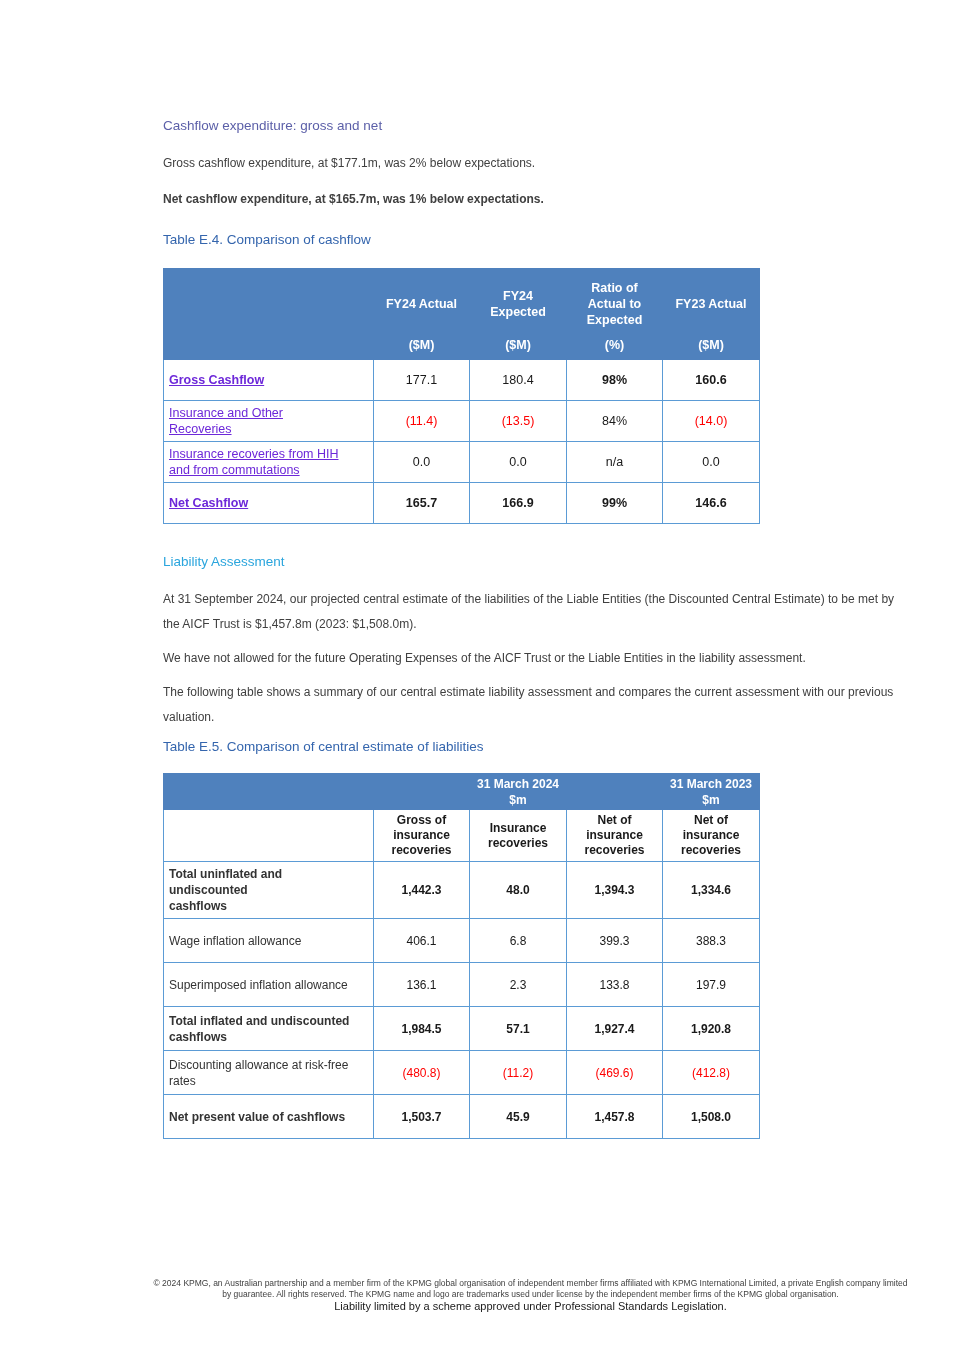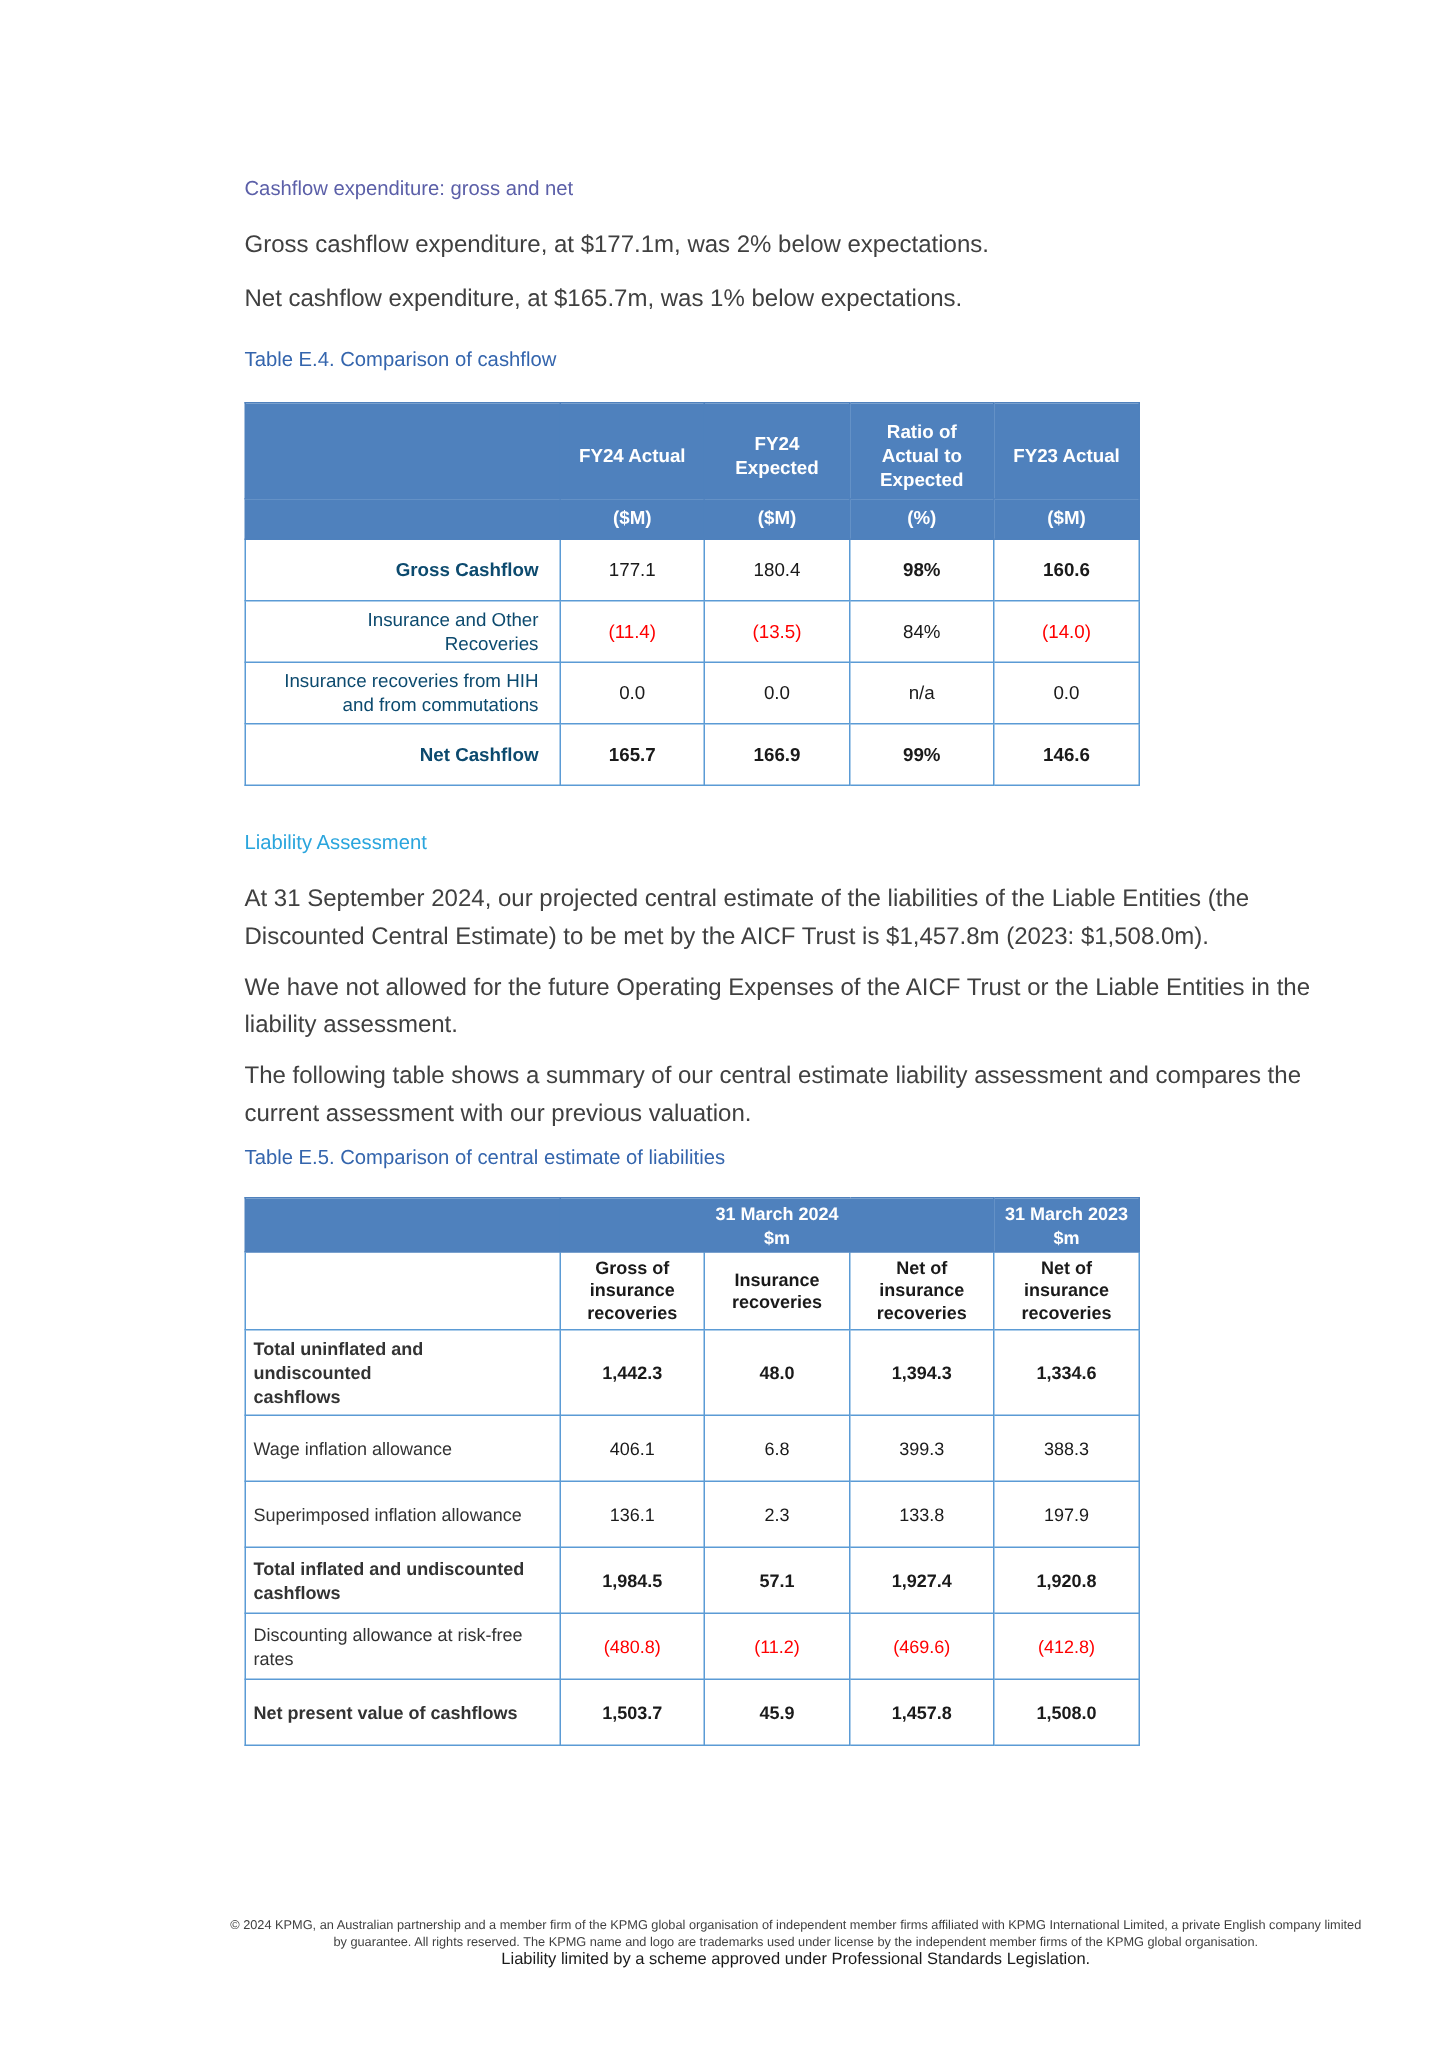--- a/index.html
+++ b/index.html
@@ -25,27 +25,27 @@
   }
   .section-heading.purple { color: #5b5fa8; }
   .section-heading.lightblue { color: #2aa5dd; }
   .table-caption {
     font-size: 13.5px;
     font-weight: normal;
     line-height: 17px;
     color: #3465ad;
   }
   p.body-text {
-    font-size: 16px;
+    font-size: 12px;
     line-height: 25px;
     color: #404040;
     width: 745px;
   }
   .mt17 { margin-top: 17px; }
-  .mt11 { margin-top: 11px; }
+  .mt11 { margin-top: 11px; font-weight: bold; }
   .mt19 { margin-top: 19px; }
   .mt20 { margin-top: 20px; }
   .mt29 { margin-top: 29px; }
   .mt9  { margin-top: 9px; }
   .mt8  { margin-top: 8px; }
   .mt18 { margin-top: 18px; }
 
   table.tbl {
     border-collapse: collapse;
     table-layout: fixed;
@@ -62,24 +62,25 @@
     color: #ffffff;
     font-weight: bold;
     border-color: #4f81bd;
     text-align: center;
   }
   
   .t4 { font-size: 12.5px; }
   .t4 thead tr.names th { height: 64px; line-height: 16px; padding-top: 6px; }
   .t4 thead tr.units th { height: 27px; padding-bottom: 7px; vertical-align: bottom; }
   .t4 td.lbl {
-    text-align: right;
+    text-align: left;
     padding: 4px 14px 4px 5px;
-    color: #0c4a6e;
+    color: #6d28d9;
     line-height: 16px;
+    text-decoration: underline;
   }
   .t4 td.val { text-align: center; color: #1a1a1a; }
   .t4 tbody tr { height: 41px; }
 
   
   .t5 { font-size: 12px; }
   .t5 thead tr.band th { height: 36px; line-height: 16px; font-size: 12px; }
   .t5 thead th.sep { border-left: 1px solid rgba(255,255,255,0.4); }
   .t5 tr.subhead td {
     height: 52px;

